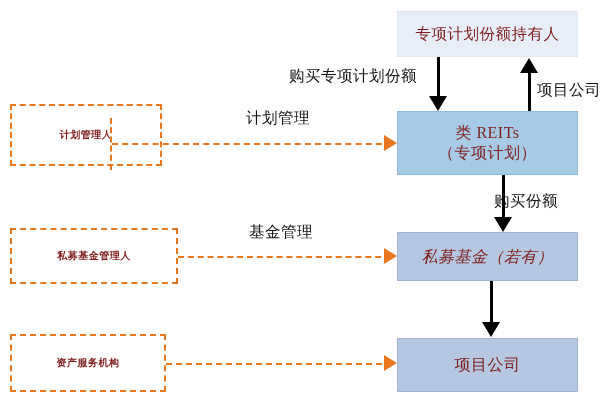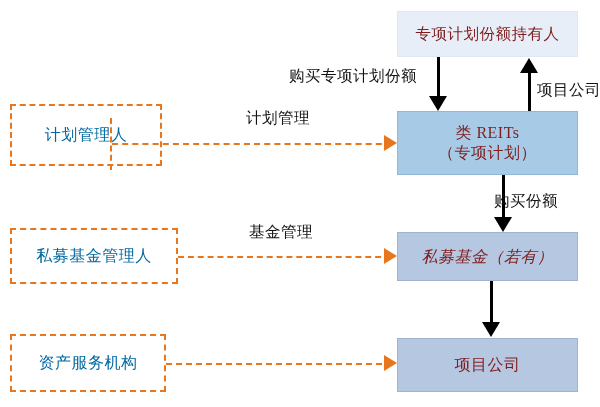--- a/index.html
+++ b/index.html
@@ -44,23 +44,24 @@
     font-size:16px;
   }
 
   
   .dbox{
     position:absolute;
     box-sizing:border-box;
     display:flex;align-items:center;justify-content:center;
     border:2.5px dashed #e8761d;
     background:transparent;
-    color:#0369a1;
-    font-size:16px;
+    color:#7f1d1d;
+    font-size:10px;
     letter-spacing:0.5px;
+    font-weight:bold;
   }
   #dbox-plan{left:10px;top:104px;width:152px;height:62px;}
   #dbox-pe{left:10px;top:228px;width:168px;height:56px;}
   #dbox-asset{left:10px;top:334px;width:156px;height:58px;}
 
   
   .dline{
     position:absolute;
     height:0;
     border-top:2.5px dashed #e8761d;

